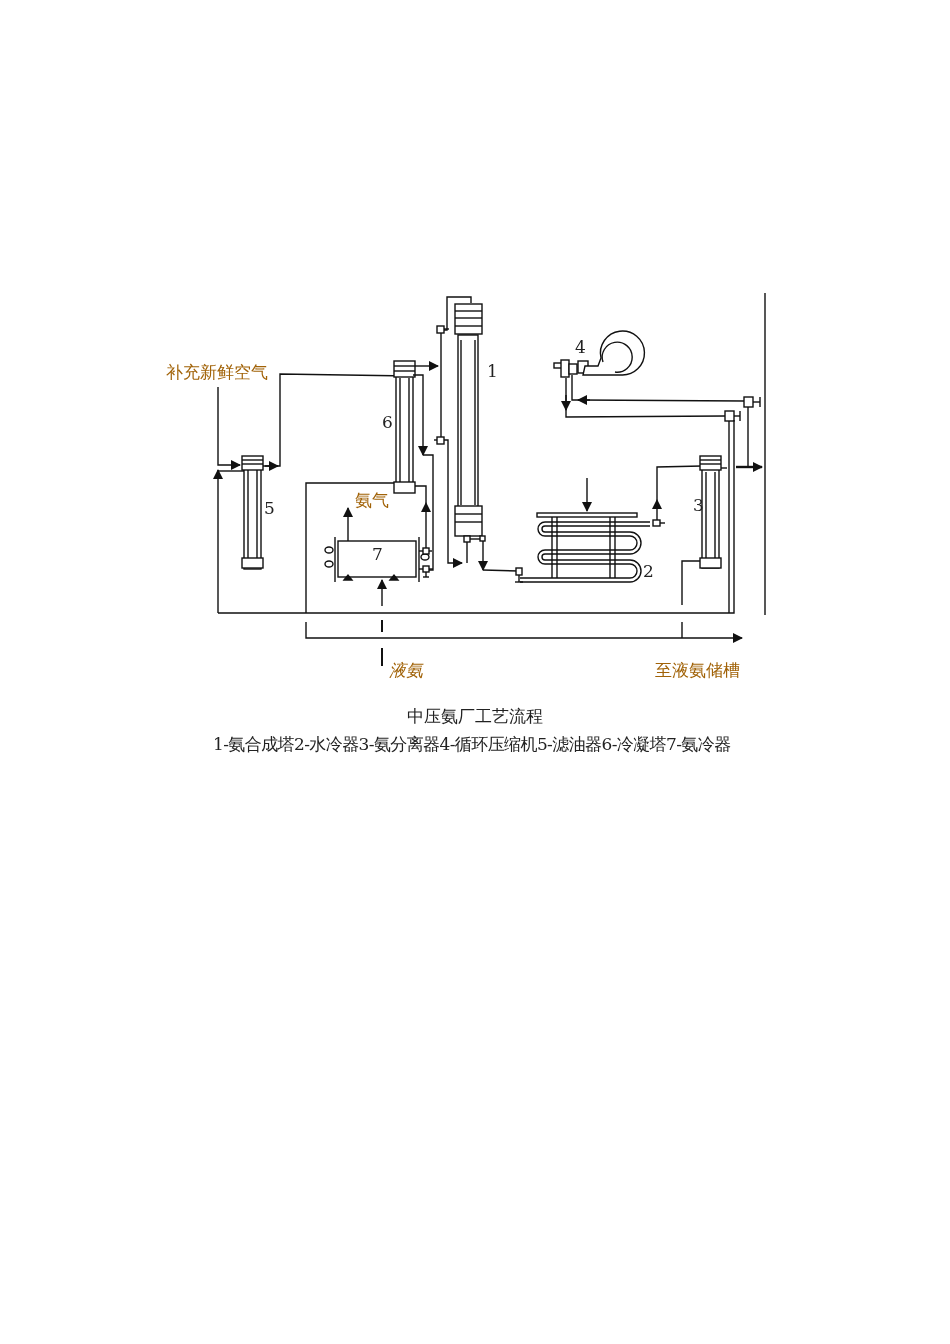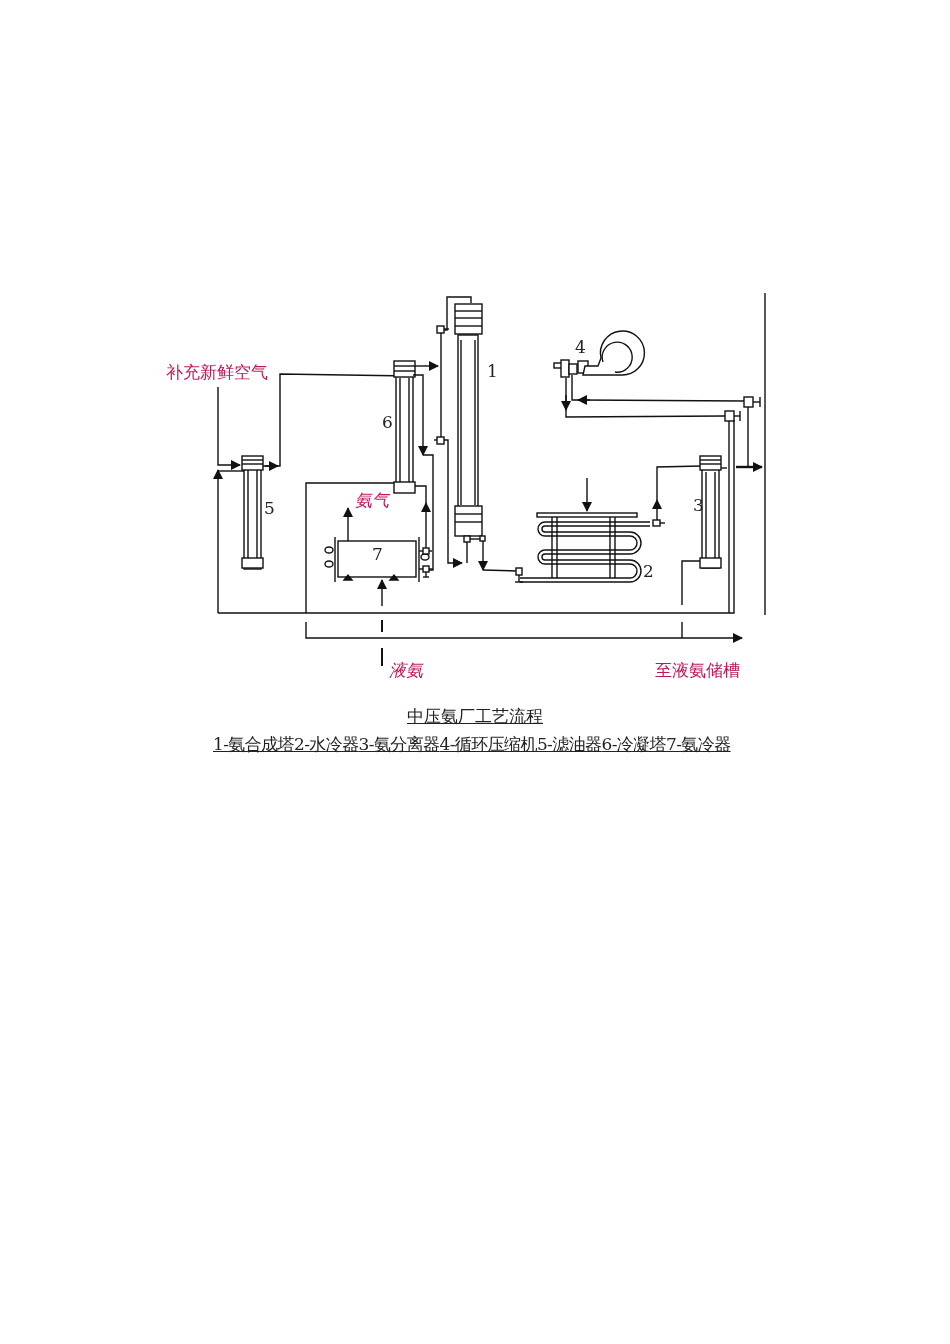--- a/index.html
+++ b/index.html
@@ -1,22 +1,22 @@
 <!DOCTYPE html>
 <html><head>
 <meta charset="utf-8">
 <style>
   html, body { margin:0; padding:0; background:#ffffff; }
   body { width:950px; height:1344px; position:relative; overflow:hidden;
          font-family:"DejaVu Serif","Liberation Serif",serif; color:#111; }
   #diagram { position:absolute; left:0; top:0; width:950px; height:1344px; }
-  .lbl { position:absolute; font-size:17px; color:#be185d; white-space:nowrap; line-height:1; }
+  .lbl { position:absolute; font-size:17px; color:#a16207; white-space:nowrap; line-height:1; }
   .num { position:absolute; font-size:17px; color:#222; line-height:1; }
-  .cap-title { position:absolute; left:0; width:950px; top:705px; text-align:center; font-size:17px; color:#222;text-decoration:underline; }
-  .cap-legend { position:absolute; left:213px; top:733px; font-size:17px; color:#222; white-space:nowrap; letter-spacing:-0.6px;text-decoration:underline; }
+  .cap-title { position:absolute; left:0; width:950px; top:705px; text-align:center; font-size:17px; color:#222; }
+  .cap-legend { position:absolute; left:213px; top:733px; font-size:17px; color:#222; white-space:nowrap; letter-spacing:-0.6px; }
   .cap-legend span { margin-right:0px; }
 </style>
 </head>
 <body>
 
 <svg id="diagram" viewBox="0 0 950 1344" xmlns="http://www.w3.org/2000/svg">
   <defs>
     <marker id="arr" markerWidth="10" markerHeight="10" refX="9" refY="5" orient="auto" markerUnits="userSpaceOnUse">
       <path d="M0,0 L10,5 L0,10 z" fill="#111"></path>
     </marker>
@@ -171,21 +171,21 @@
     </g>
 
     <polyline points="218,613 734,613 734,420"></polyline>
     <polyline points="306,622 306,638 742,638" marker-end="url(#arr)"></polyline>
     <line x1="382" y1="620" x2="382" y2="632" stroke-width="2"></line>
     <line x1="382" y1="648" x2="382" y2="666" stroke-width="2"></line>
   </g>
 </svg>
 
 <div class="lbl" style="left:166px;top:364px;">补充新鲜空气</div>
-<div class="lbl" style="left:355px;top:492px;font-style:italic;">氨气</div>
+<div class="lbl" style="left:355px;top:492px;">氨气</div>
 <div class="lbl" style="left:389px;top:662px;font-style:italic;">液氨</div>
 <div class="lbl" style="left:655px;top:646px;margin-top:16px;">至液氨储槽</div>
 
 <div class="num" style="left:487px;top:363px;">1</div>
 <div class="num" style="left:643px;top:563px;">2</div>
 <div class="num" style="left:693px;top:497px;">3</div>
 <div class="num" style="left:575px;top:339px;">4</div>
 <div class="num" style="left:264px;top:500px;">5</div>
 <div class="num" style="left:382px;top:414px;">6</div>
 <div class="num" style="left:372px;top:546px;">7</div>

